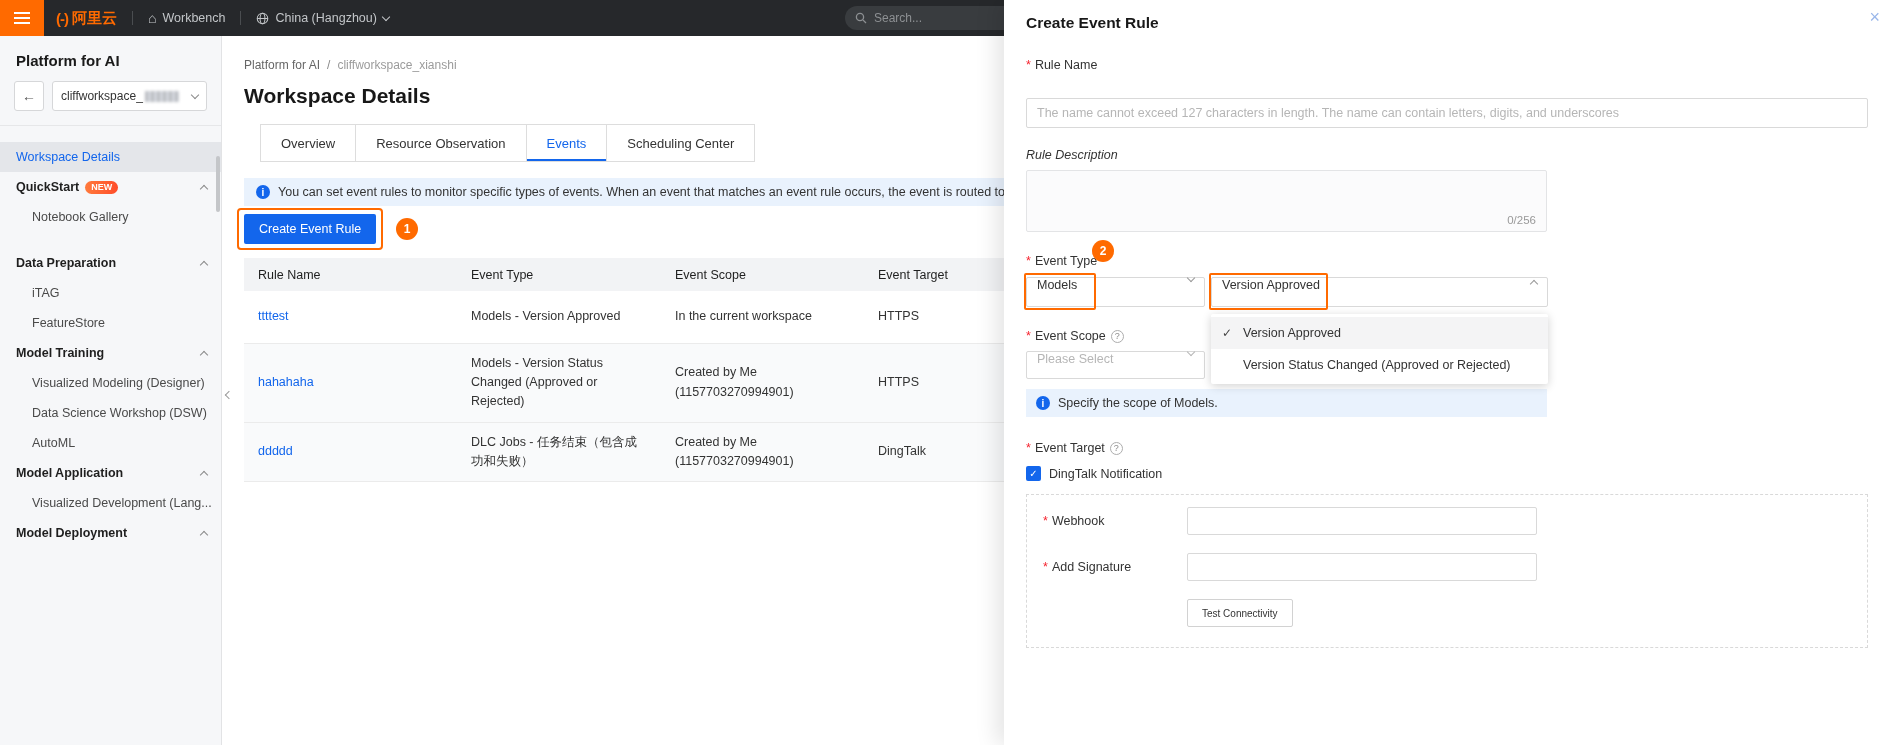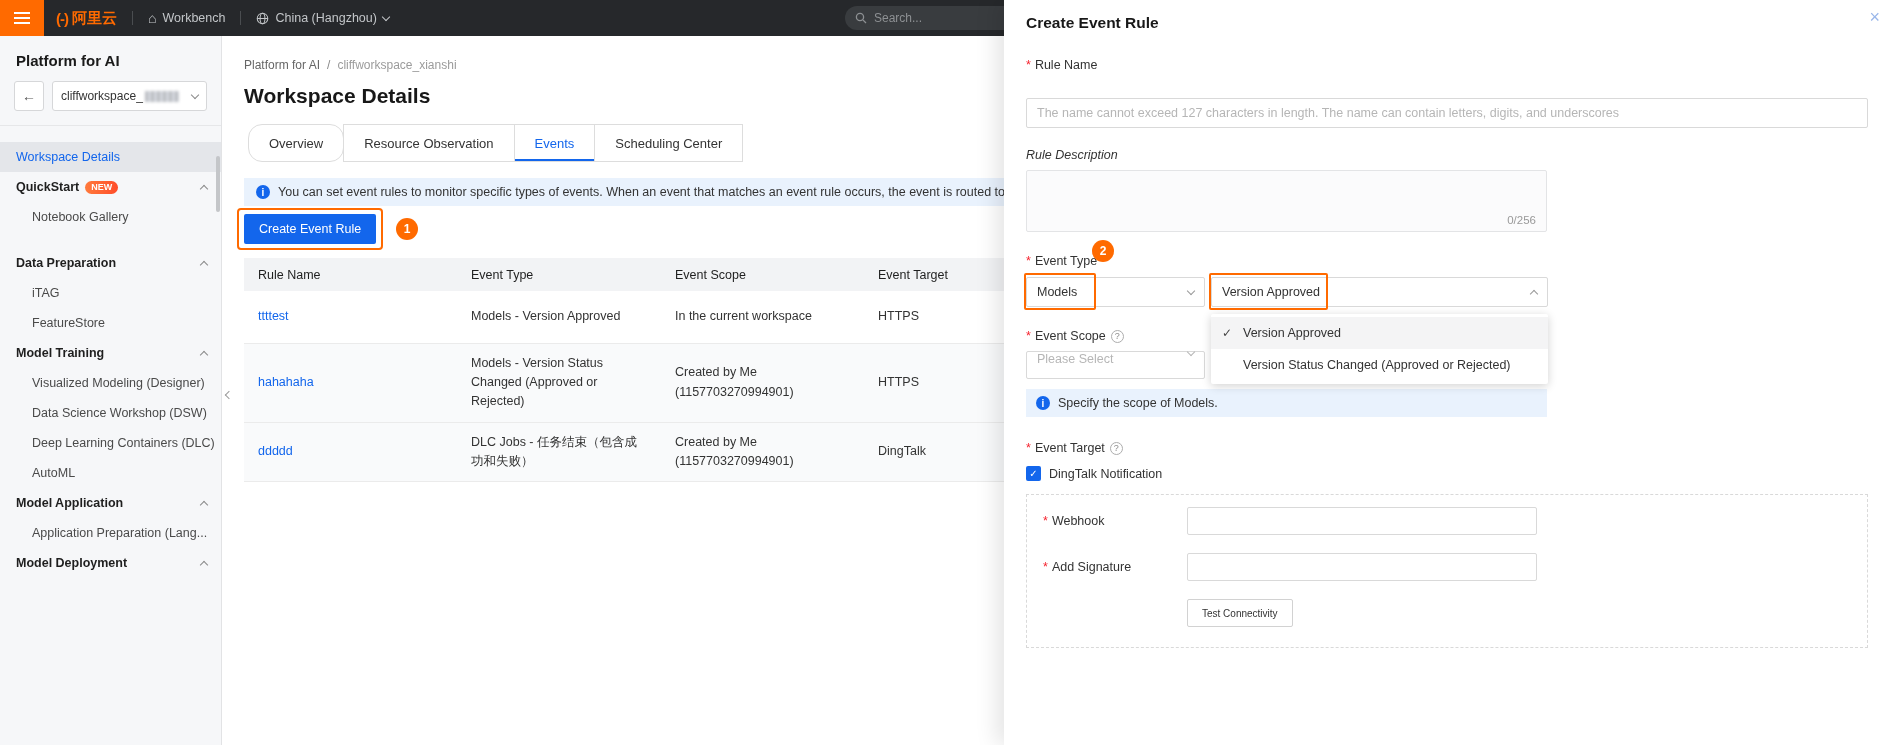--- a/index.html
+++ b/index.html
@@ -41,21 +41,21 @@
   .collapse-handle { position:absolute; left:221px; top:382px; width:16px; height:26px; display:flex; align-items:center; justify-content:center; color:#9a9a9a; z-index:6; cursor:pointer; }
 
   
   .main { position:absolute; left:223px; top:36px; right:0; bottom:0; background:#fff; padding-left:21px; overflow:hidden; }
   .breadcrumb { margin-top:22px; font-size:12px; color:#8a8a8a; display:flex; gap:7px; align-items:center; }
   .crumb-first { color:#666; cursor:pointer; }
   .crumb-current { color:#9b9b9b; }
   .page-title { margin-top:12px; font-size:21px; font-weight:bold; color:#181818; }
   .tabs { margin-top:16px; display:flex; }
   .tab { height:38px; display:flex; align-items:center; padding:0 20px; border:1px solid #ddd; margin-left:-1px; font-size:13px; color:#333; background:#fff; position:relative; cursor:pointer; white-space:nowrap; }
-  .tab:first-child { margin-left:4px;border-radius:14px; }
+  .tab:first-child { margin-left:16px; }
   .tab.active { color:#1366ec; }
   .tab.active::after { content:""; position:absolute; left:0; right:0; bottom:0; height:2px; background:#1366ec; }
   .info-banner { margin-top:16px; height:28px; background:#e9f2fd; display:flex; align-items:center; gap:8px; padding:0 12px; font-size:12.5px; color:#333; margin-right:0; white-space:nowrap; overflow:hidden; }
   .info-ic { width:14px; height:14px; border-radius:50%; background:#1366ec; color:#fff; font-size:10px; font-weight:bold; display:flex; align-items:center; justify-content:center; font-style:normal; flex:0 0 auto; }
   .btn-wrap { margin-top:8px; position:relative; display:inline-block; }
   .primary-btn { height:30px; background:#1366ec; color:#fff; font-size:12.5px; border:none; border-radius:2px; padding:0 15px; cursor:pointer; font-family:inherit; }
   .hl-rect { position:absolute; top:-6px; bottom:-6px; left:-7px; right:-7px; border:2px solid #ff6a00; border-radius:4px; pointer-events:none; }
   .step-badge { position:absolute; width:22px; height:22px; border-radius:50%; background:#ff6a00; color:#fff; font-size:12px; font-weight:bold; display:flex; align-items:center; justify-content:center; z-index:3; }
   .badge-1 { left:calc(100% + 20px); top:50%; transform:translateY(-50%); }
   .rules-table { margin-top:14px; width:100%; border-collapse:collapse; table-layout:fixed; font-size:12.5px; }
@@ -73,21 +73,21 @@
   .mt-rulename { margin-top:26px; }
   .text-input { margin-top:26px; width:100%; height:30px; border:1px solid #d9d9d9; border-radius:2px; padding:0 10px; font-size:12.5px; color:#333; outline:none; font-family:inherit; display:block; }
   .text-input::placeholder { color:#b6b6b6; }
   .mt-desc { margin-top:20px;font-style:italic; }
   .textarea-wrap { margin-top:8px; width:521px; height:62px; border:1px solid #e3e4e6; background:#fbfbfc; border-radius:2px; position:relative; }
   .textarea-wrap textarea { width:100%; height:42px; border:none; background:transparent; resize:none; padding:6px 10px; font-size:12.5px; outline:none; font-family:inherit; display:block; }
   .counter { position:absolute; right:10px; bottom:5px; font-size:11.5px; color:#999; }
   .mt-etype { margin-top:22px; }
   .badge-2 { left:66px; top:-14px; }
   .selects-row { margin-top:9px; display:flex; gap:6px; position:relative; }
-  .select-box { height:30px; border:1px solid #d9d9d9; border-radius:2px; background:#fff; display:flex; align-items:center; justify-content:space-between; padding:0 10px; font-size:12.5px; color:#333; cursor:pointer; }
+  .select-box { height:30px; border:1px solid #d9d9d9; border-radius:2px; background:#fff; display:flex; justify-content:space-between; padding:0 10px; font-size:12.5px; color:#333; cursor:pointer; }
   .select-box .chev { color:#999; flex:0 0 auto; }
   .sel1 { width:179px; }
   .sel2 { width:337px; }
   .hl-sel1 { position:absolute; left:-2px; top:-4px; width:72px; height:37px; border:2px solid #ff6a00; border-radius:2px; pointer-events:none; z-index:31; }
   .hl-sel2 { position:absolute; left:183px; top:-4px; width:119px; height:37px; border:2px solid #ff6a00; border-radius:2px; pointer-events:none; z-index:31; }
   .dropdown { position:absolute; left:185px; top:37px; width:337px; background:#fff; border-radius:2px; box-shadow:0 2px 10px rgba(0,0,0,0.18); z-index:30; padding:3px 0; }
   .dd-option { height:32px; display:flex; align-items:center; padding:0 12px 0 32px; font-size:12.5px; color:#333; position:relative; cursor:pointer; white-space:nowrap; }
   .dd-option.selected { background:#f4f4f5; }
   .dd-check { position:absolute; left:11px; color:#444; font-size:12px; }
   .mt-escope { margin-top:22px; }
@@ -179,31 +179,28 @@
         <span>Model Training</span>
         <span class="chev up ml"></span>
       </div>
     <div class="sb-item child">
         <span>Visualized Modeling (Designer)</span>
       </div>
     <div class="sb-item child">
         <span>Data Science Workshop (DSW)</span>
       </div>
     <div class="sb-item child">
-        <span>Deep Learning Containers (DLC)</span>
-      </div>
-    <div class="sb-item child">
         <span>AutoML</span>
       </div>
     <div class="sb-item group">
         <span>Model Application</span>
         <span class="chev up ml"></span>
       </div>
     <div class="sb-item child">
-        <span>Application Preparation (Lang...</span>
+        <span>Visualized Development (Lang...</span>
       </div>
     <div class="sb-item group">
         <span>Model Deployment</span>
         <span class="chev up ml"></span>
       </div>
   </div>
   <div class="sb-scroll"></div>
 </div>
 <div class="collapse-handle">
     <span class="chev left"></span>

